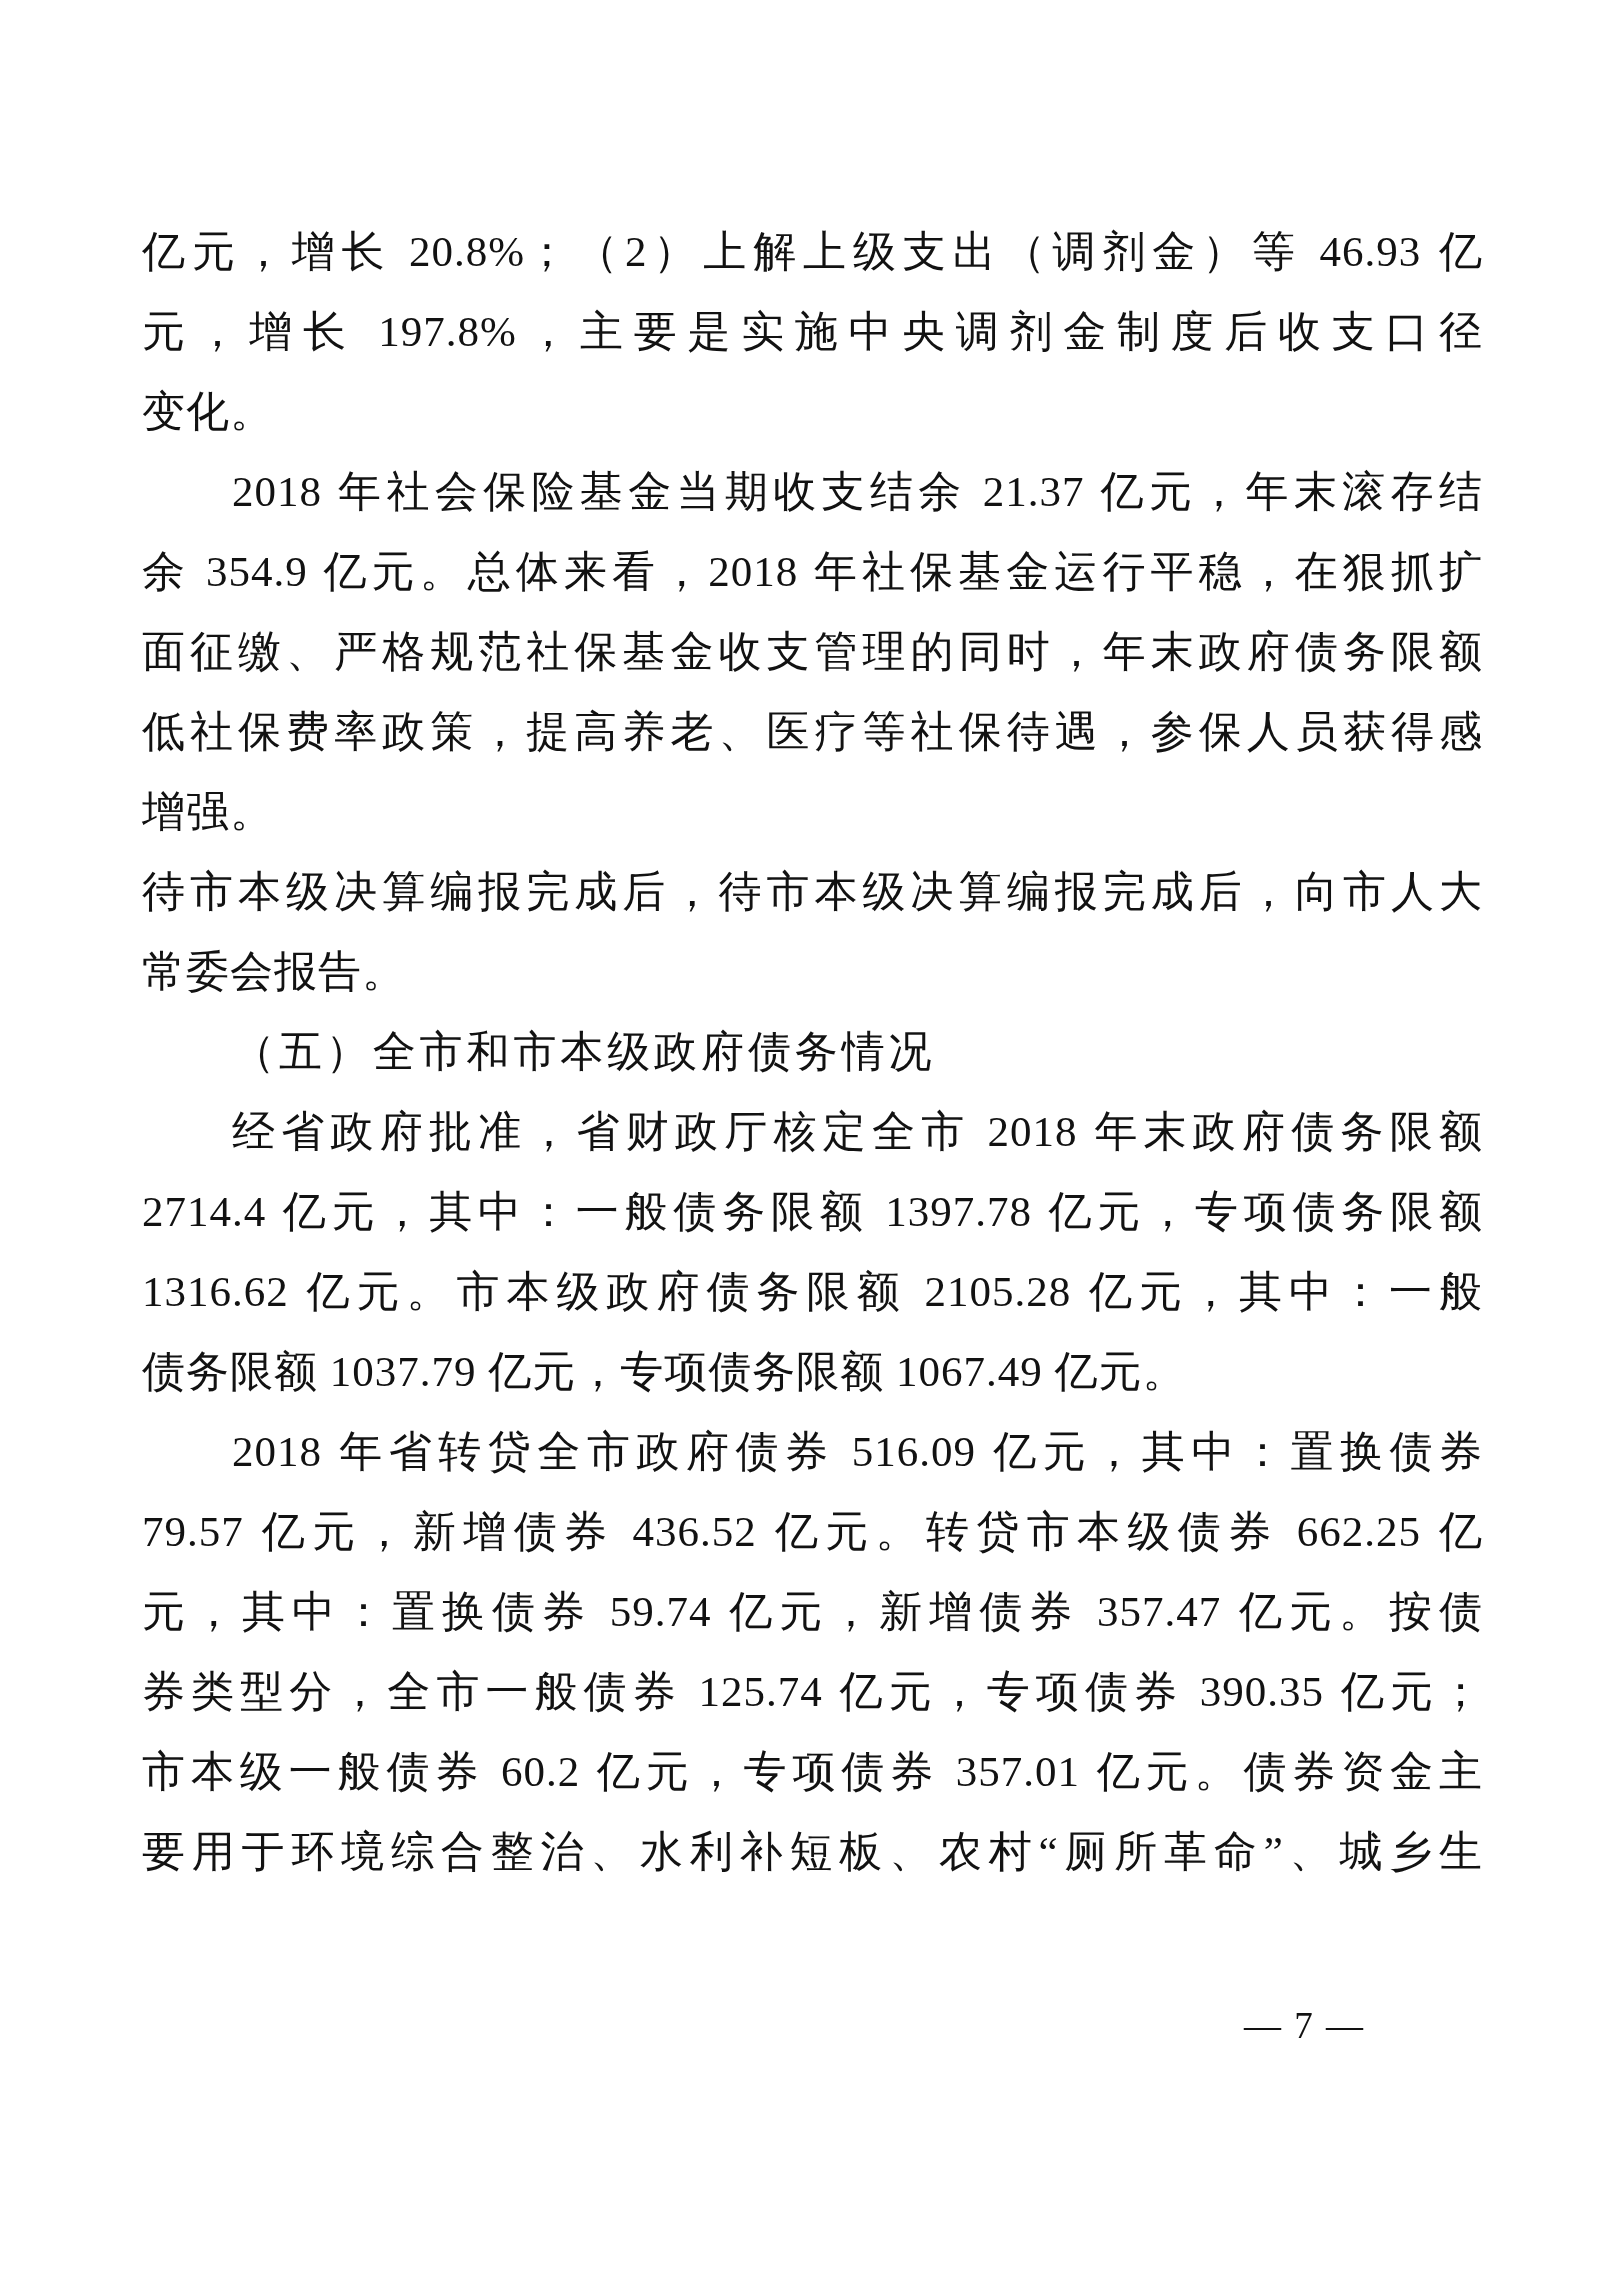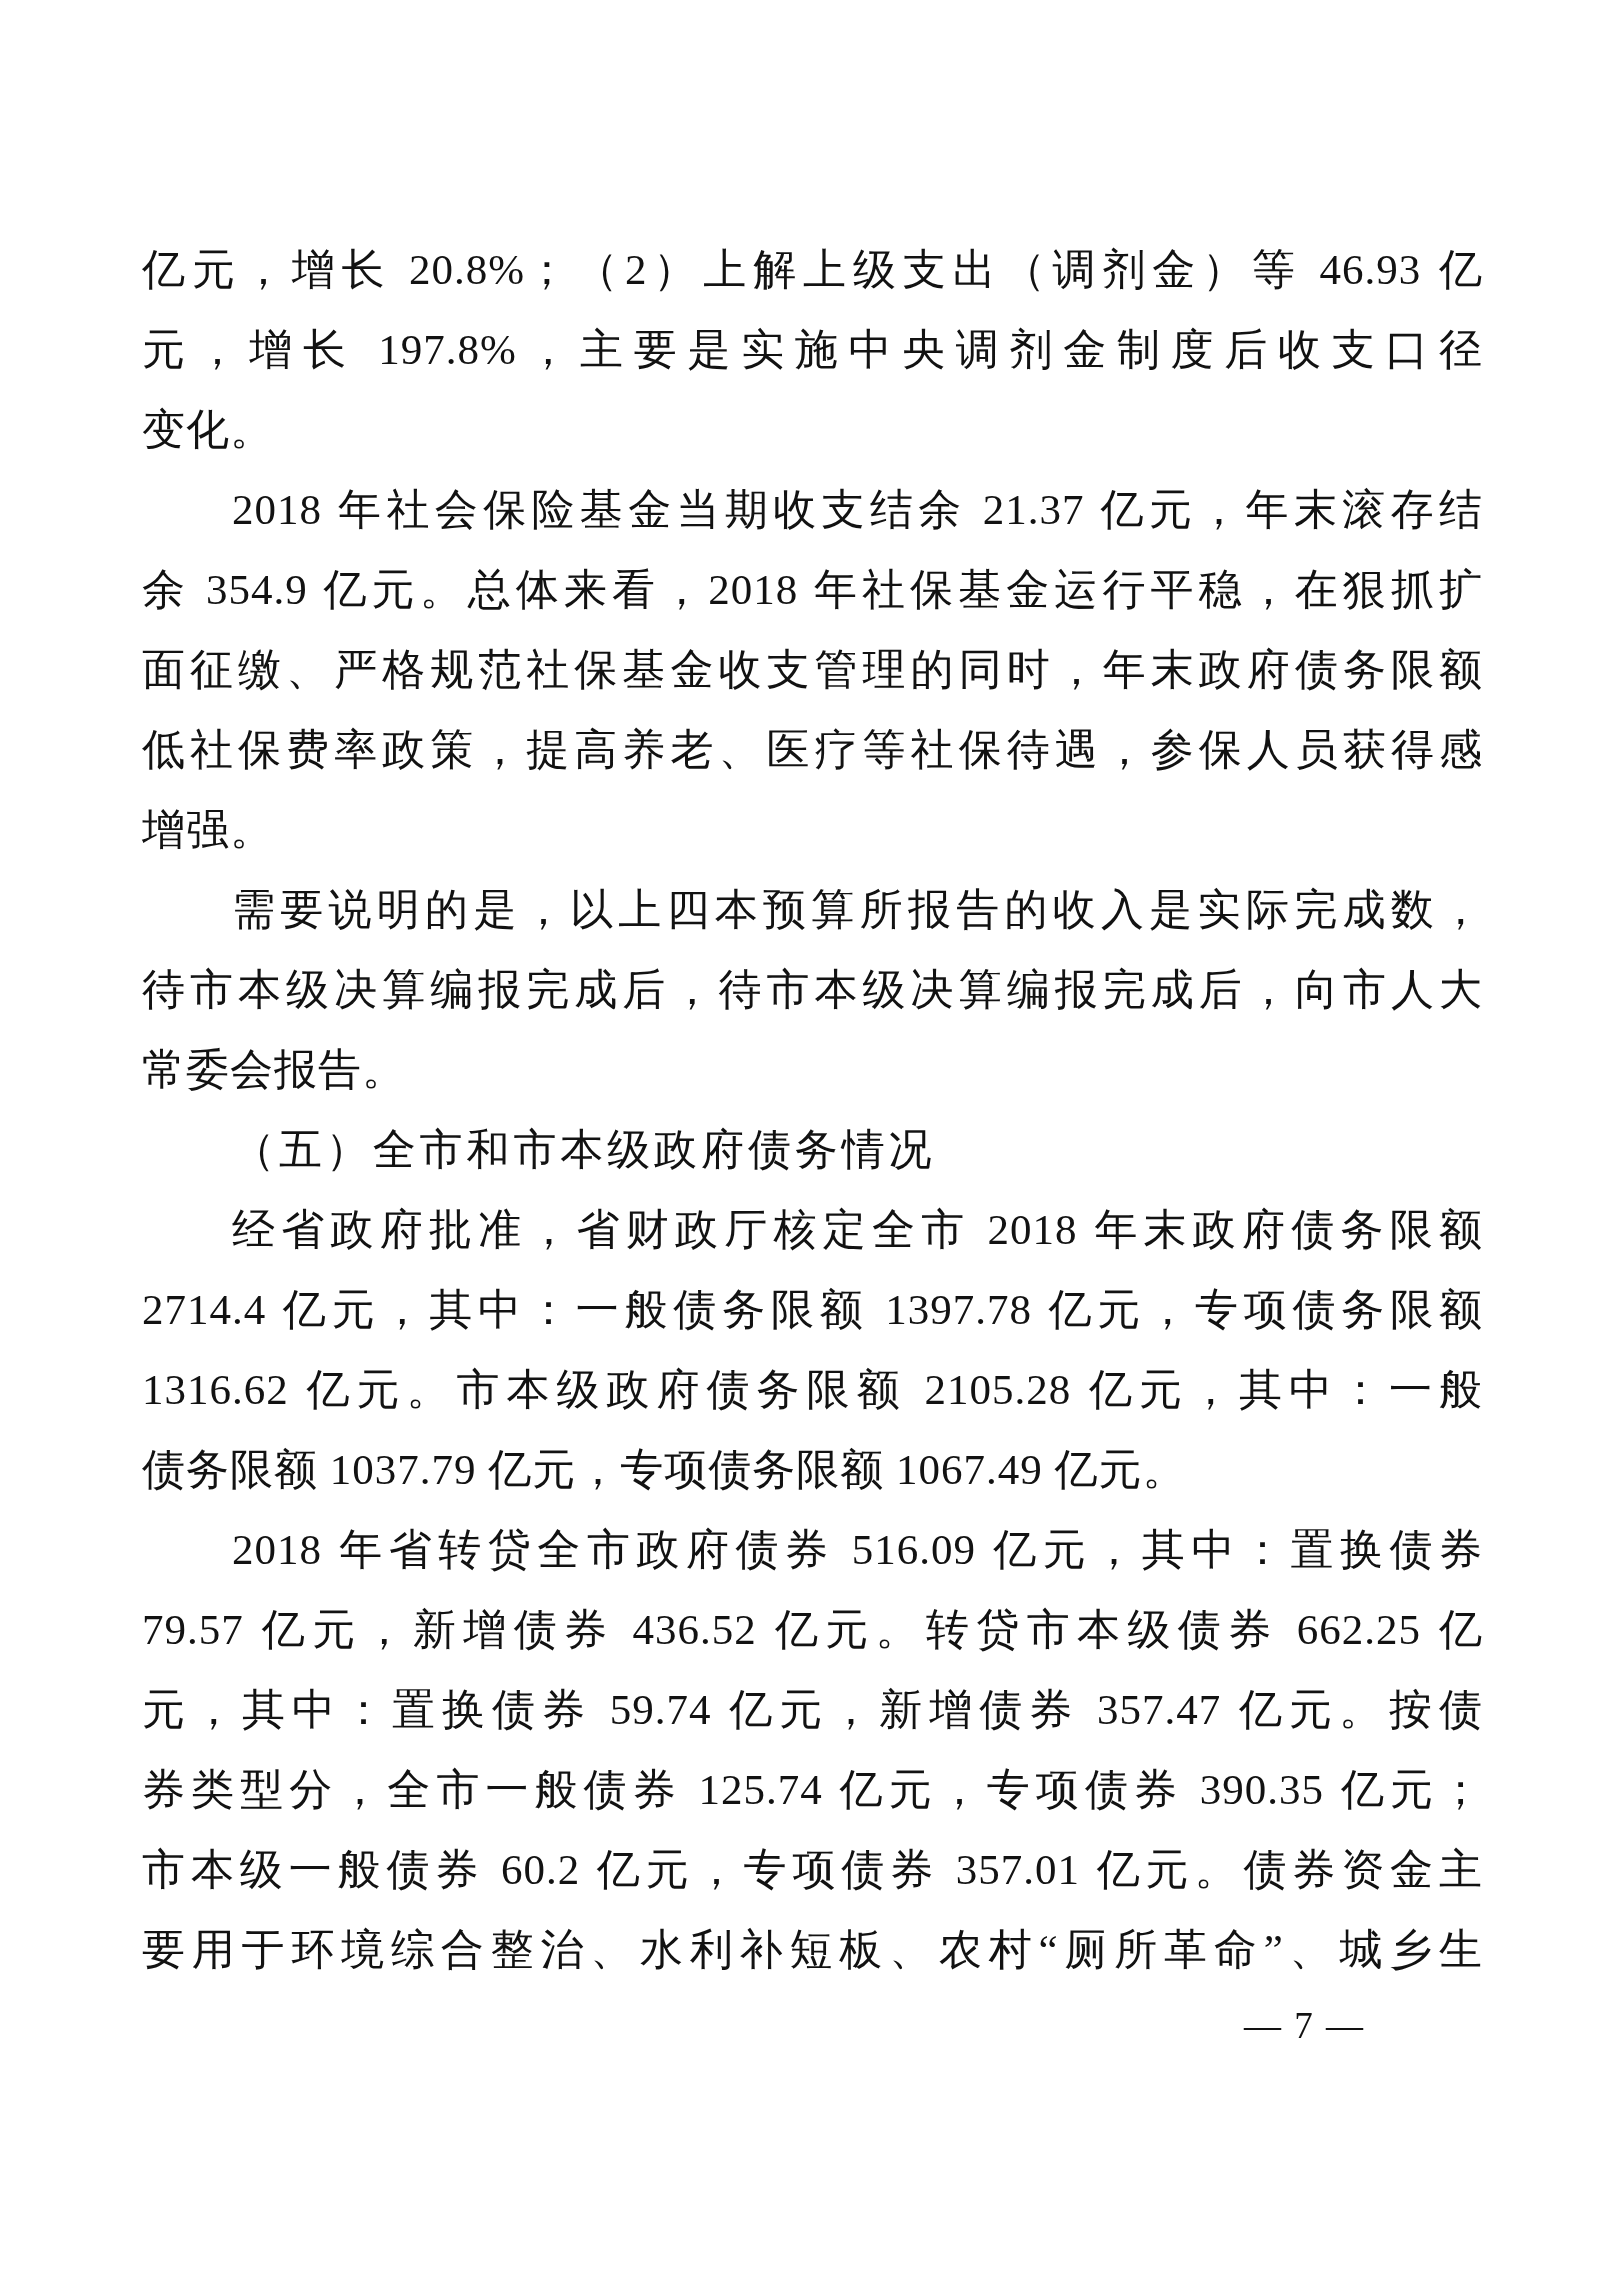--- a/index.html
+++ b/index.html
@@ -9,21 +9,21 @@
     font-family:"Liberation Serif","DejaVu Serif",serif;
     color:#121212;
     position:relative;
     overflow:hidden;
   }
   .page{
     position:absolute;inset:0;background:#ffffff;
   }
   .text-block{
     position:absolute;
-    left:142px;top:230px;
+    left:142px;top:212px;
     width:1341px;
   }
   .line{
     height:80px;
     line-height:80px;
     font-size:43px;
     white-space:nowrap;
     text-align:justify;
     text-align-last:justify;
     text-justify:inter-character;
@@ -56,21 +56,20 @@
 <div class="page">
   <div class="text-block">
     <div class="line">亿元，增长 20.8%；（2）上解上级支出（调剂金）等 46.93 亿</div>
     <div class="line">元，增长 197.8%，主要是实施中央调剂金制度后收支口径</div>
     <div class="line short">变化。</div>
     <div class="line indent">2018 年社会保险基金当期收支结余 21.37 亿元，年末滚存结</div>
     <div class="line">余 354.9 亿元。总体来看，2018 年社保基金运行平稳，在狠抓扩</div>
     <div class="line">面征缴、严格规范社保基金收支管理的同时，年末政府债务限额</div>
     <div class="line">低社保费率政策，提高养老、医疗等社保待遇，参保人员获得感</div>
     <div class="line short">增强。</div>
-    <div class="line indent">需要说明的是，以上四本预算所报告的收入是实际完成数，</div>
     <div class="line">待市本级决算编报完成后，待市本级决算编报完成后，向市人大</div>
     <div class="line short">常委会报告。</div>
     <div class="line short indent heading">（五）全市和市本级政府债务情况</div>
     <div class="line indent">经省政府批准，省财政厅核定全市 2018 年末政府债务限额</div>
     <div class="line">2714.4 亿元，其中：一般债务限额 1397.78 亿元，专项债务限额</div>
     <div class="line">1316.62 亿元。市本级政府债务限额 2105.28 亿元，其中：一般</div>
     <div class="line short">债务限额 1037.79 亿元，专项债务限额 1067.49 亿元。</div>
     <div class="line indent">2018 年省转贷全市政府债券 516.09 亿元，其中：置换债券</div>
     <div class="line">79.57 亿元，新增债券 436.52 亿元。转贷市本级债券 662.25 亿</div>
     <div class="line">元，其中：置换债券 59.74 亿元，新增债券 357.47 亿元。按债</div>

